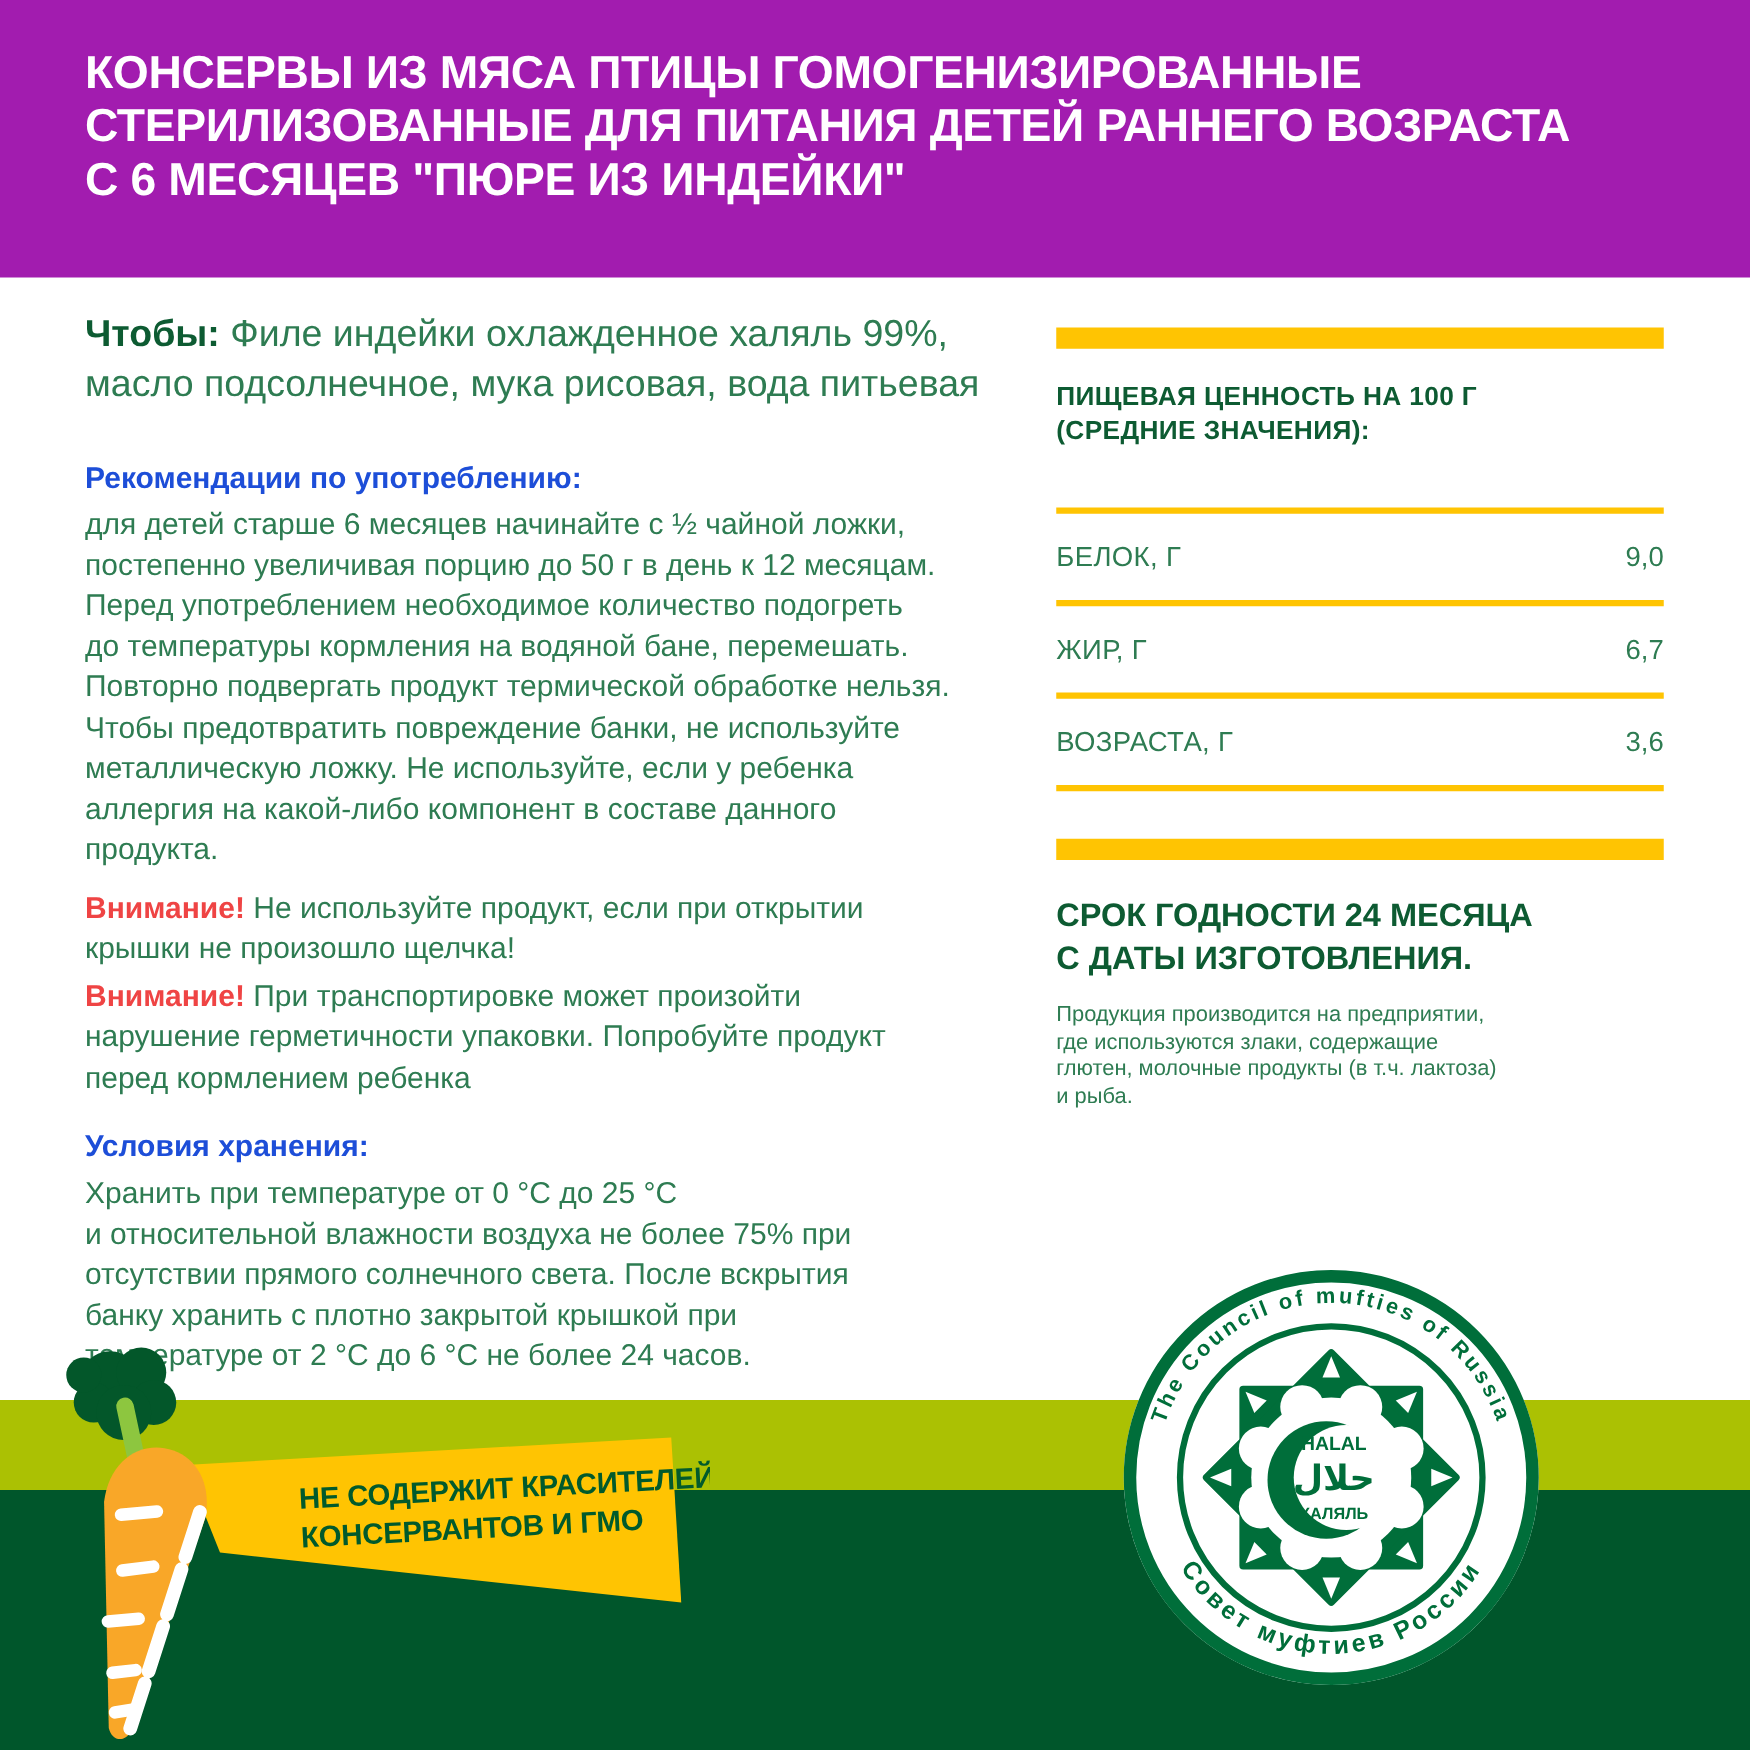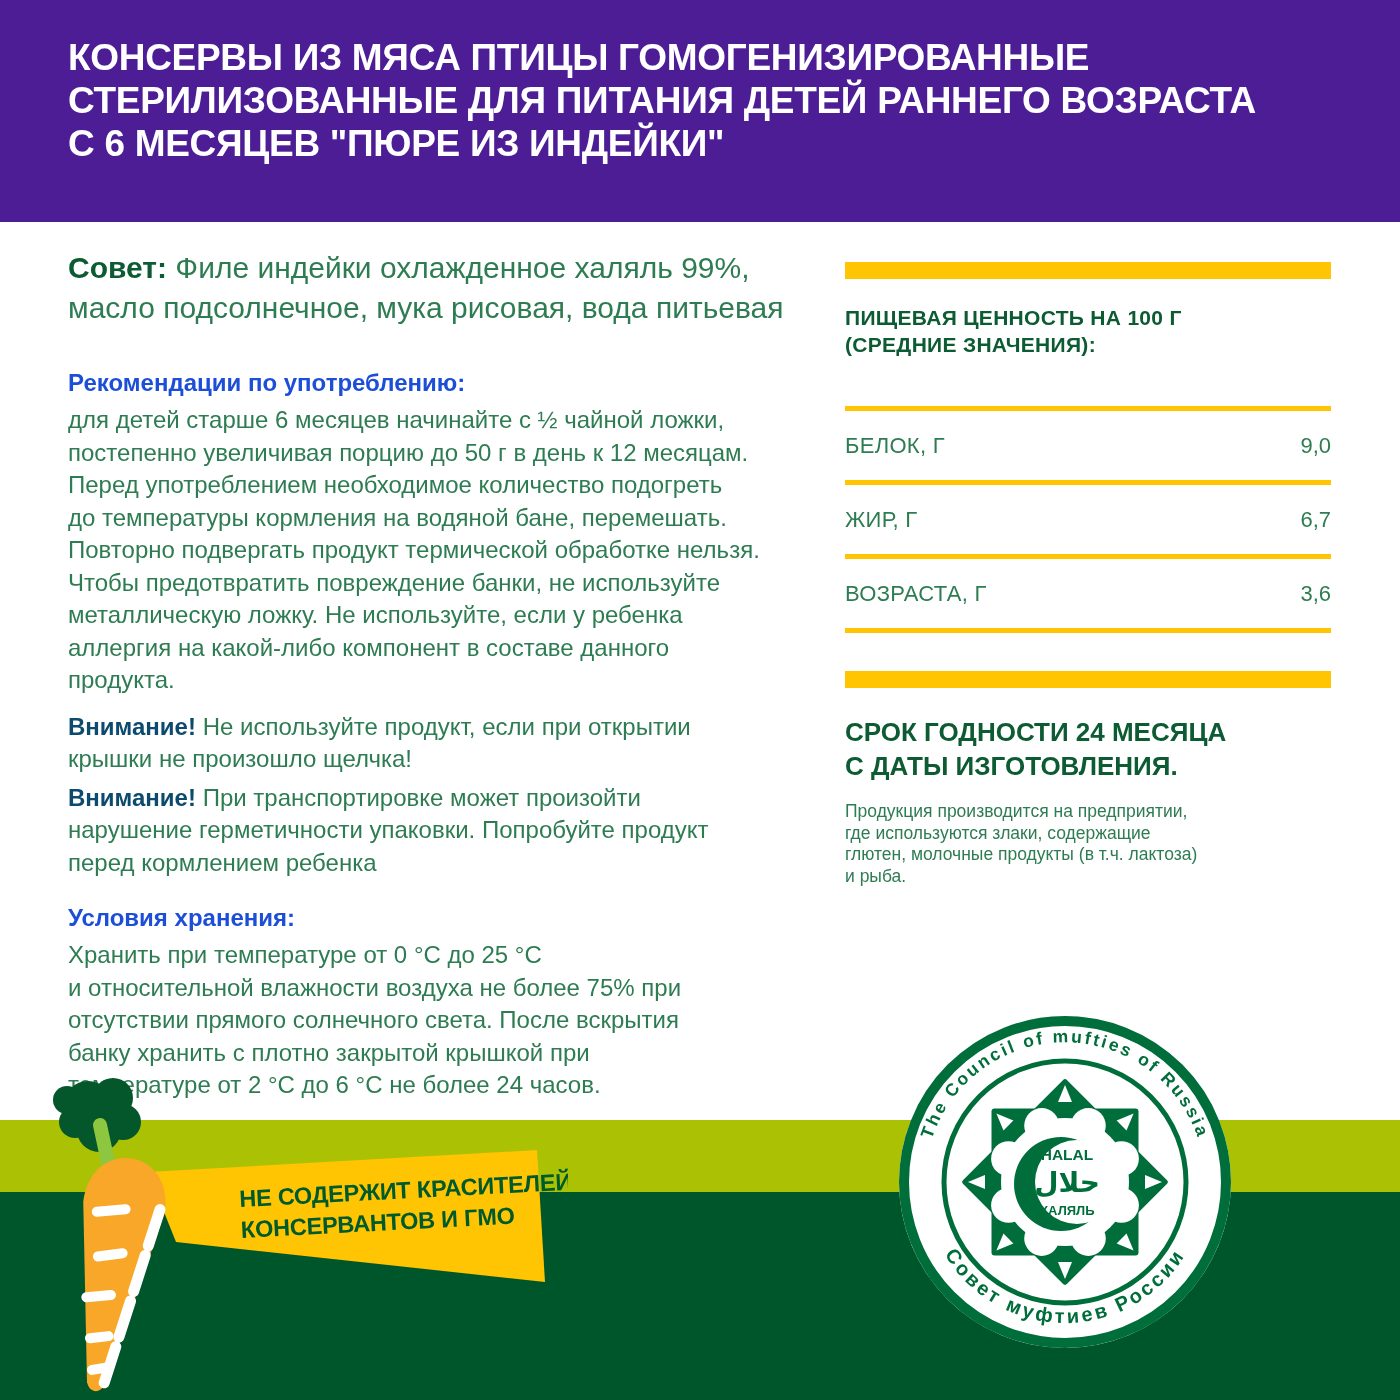--- a/index.html
+++ b/index.html
@@ -1,36 +1,36 @@
 <!DOCTYPE html>
 <html><head>
 <meta charset="utf-8">
 <style>
   html,body{margin:0;padding:0;background:#e8e8e8;}
   .canvas{
     position:relative;width:1400px;height:1400px;background:#ffffff;overflow:hidden;
     font-family:"Liberation Sans","DejaVu Sans",sans-serif;margin:0 auto;
   }
   
-  .hdr{position:absolute;left:0;top:0;width:1400px;height:222px;background:#4c1d95;text-decoration:underline;}
+  .hdr{position:absolute;left:0;top:0;width:1400px;height:222px;background:#a21caf;text-decoration:underline;}
   .hdr h1{
     margin:0;position:absolute;left:68px;top:36px;width:1290px;
     color:#ffffff;font-size:37px;line-height:43px;font-weight:bold;
     letter-spacing:-0.3px;white-space:pre-line;text-transform:uppercase;
   }
   
   .left-col{position:absolute;left:68px;top:248px;width:735px;color:#2E7C52;}
   .composition{margin:0;font-size:30px;line-height:40px;white-space:normal;}
   .composition b{color:#0D5B32;}
   .composition span{white-space:pre-line;}
   .sec-head{margin:40px 0 0 0;color:#1d4ed8;font-size:24px;line-height:30px;font-weight:bold;}
   .body{margin:6px 0 0 0;font-size:24px;line-height:32.5px;white-space:pre-line;}
   .warn-block{margin-top:14px;}
   .warn-block p{margin:0 0 6px 0;font-size:24px;line-height:32.5px;}
-  .warn-block b{color:#0c4a6e;}
+  .warn-block b{color:#ef4444;}
   .warn-block span{white-space:pre-line;}
   
   .right-col{position:absolute;left:845px;top:262px;width:486px;color:#2E7C52;}
   .ybar{height:17px;background:#FFC402;}
   .nut-head{margin:25px 0 0 0;color:#0D5B32;font-size:21px;line-height:27px;font-weight:bold;
     letter-spacing:0.3px;white-space:pre-line;}
   .sep{height:5px;background:#FFC402;margin-top:48px;}
   .sep.tight{margin-top:0;}
   .nrow{display:flex;justify-content:space-between;align-items:flex-end;
     padding:21px 0;font-size:22px;line-height:27px;}
@@ -56,21 +56,21 @@
 
 <div class="canvas">
 
   <header class="hdr">
     <h1>КОНСЕРВЫ ИЗ МЯСА ПТИЦЫ ГОМОГЕНИЗИРОВАННЫЕ
 СТЕРИЛИЗОВАННЫЕ ДЛЯ ПИТАНИЯ ДЕТЕЙ РАННЕГО ВОЗРАСТА
 С 6 МЕСЯЦЕВ "ПЮРЕ ИЗ ИНДЕЙКИ"</h1>
   </header>
 
   <section class="left-col">
-    <p class="composition"><b>Совет:</b> <span>Филе индейки охлажденное халяль 99%,
+    <p class="composition"><b>Чтобы:</b> <span>Филе индейки охлажденное халяль 99%,
 масло подсолнечное, мука рисовая, вода питьевая</span></p>
 
     <h2 class="sec-head">Рекомендации по употреблению:</h2>
     <p class="body">для детей старше 6 месяцев начинайте с ½ чайной ложки,
 постепенно увеличивая порцию до 50 г в день к 12 месяцам.
 Перед употреблением необходимое количество подогреть
 до температуры кормления на водяной бане, перемешать.
 Повторно подвергать продукт термической обработке нельзя.
 Чтобы предотвратить повреждение банки, не используйте
 металлическую ложку. Не используйте, если у ребенка

